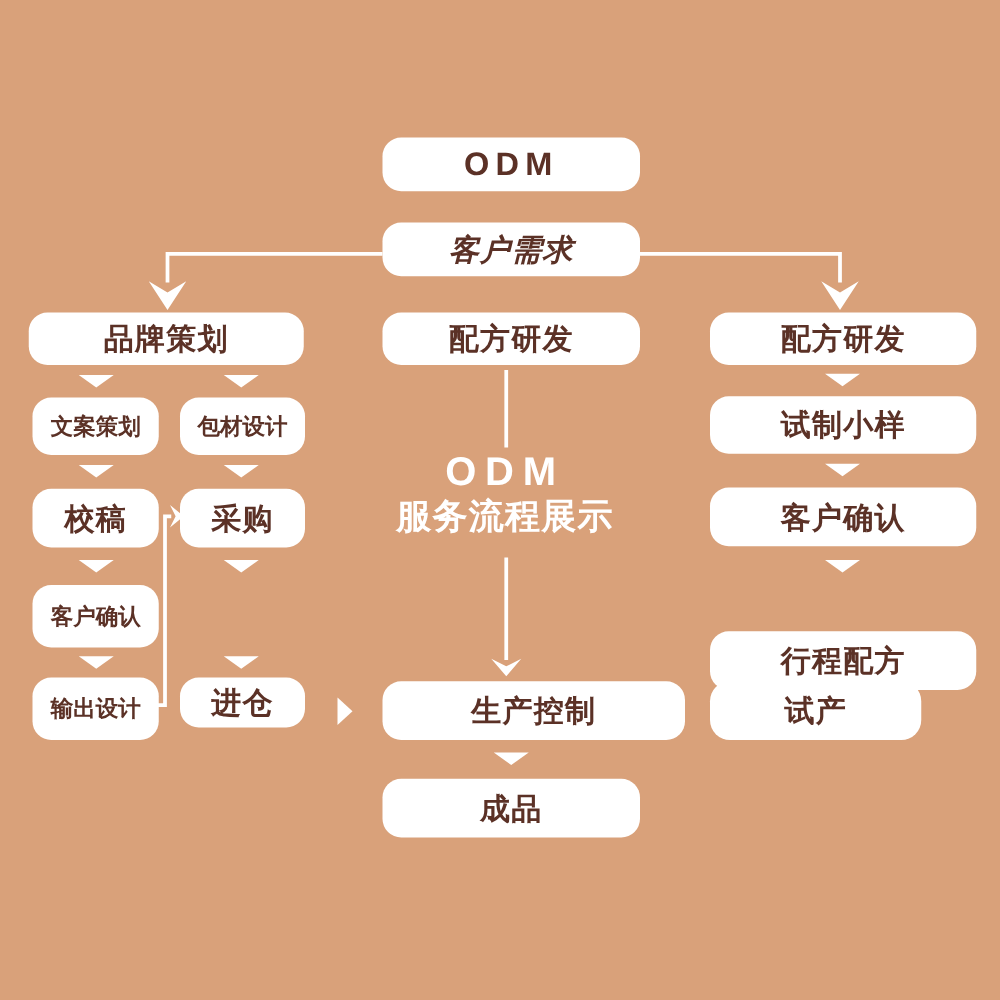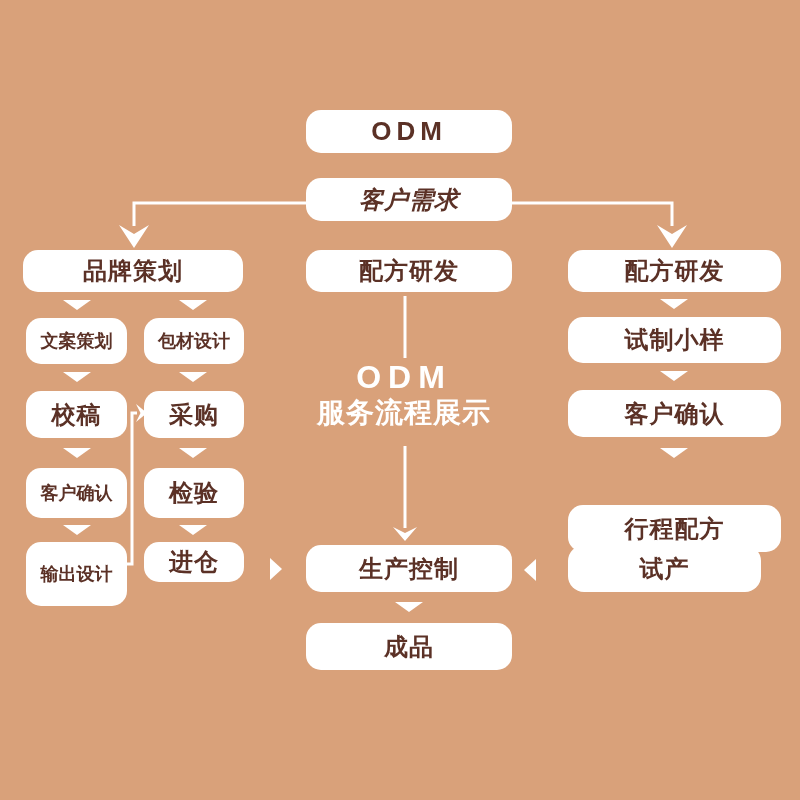--- a/index.html
+++ b/index.html
@@ -102,31 +102,30 @@
   <div class="node" style="left:568px;top:317px;width:213px;height:46px;font-family:Liberation Serif, serif;">试制小样</div>
 
   <div class="node" style="left:26px;top:391px;width:101px;height:47px;">校稿</div>
 
   <div class="node" style="left:144px;top:391px;width:100px;height:47px;text-align:center;">采购</div>
 
   <div class="node" style="left:568px;top:390px;width:213px;height:47px;">客户确认</div>
 
   <div class="node small" style="left:26px;top:468px;width:101px;height:50px;">客户确认</div>
 
-  <div class="node" style="left:144px;top:468px;width:100px;height:50px;">检验</div>
 
   <div class="node" style="left:568px;top:470px;width:213px;height:47px;margin-top:35px;">行程配方</div>
 
-  <div class="node small" style="left:26px;top:542px;width:101px;height:64px;">输出设计</div>
+  <div class="node small" style="left:26px;top:542px;width:101px;height:50px;">输出设计</div>
 
   <div class="node" style="left:144px;top:542px;width:100px;height:40px;">进仓</div>
 
-  <div class="node" style="left:306px;top:545px;width:206px;height:47px;">生产控制</div>
+  <div class="node" style="left:306px;top:545px;width:242px;height:47px;">生产控制</div>
 
-  <div class="node" style="left:568px;top:545px;width:193px;height:47px;border-radius:16px;">试产</div>
+  <div class="node" style="left:568px;top:545px;width:169px;height:47px;border-radius:16px;">试产</div>
 
   <div class="node" style="left:306px;top:623px;width:206px;height:47px;text-align:right;">成品</div>
 
   <div class="center-title">
     <div class="t1">ODM</div>
     <div class="t2">服务流程展示</div>
   </div>
 
 </div>
 

